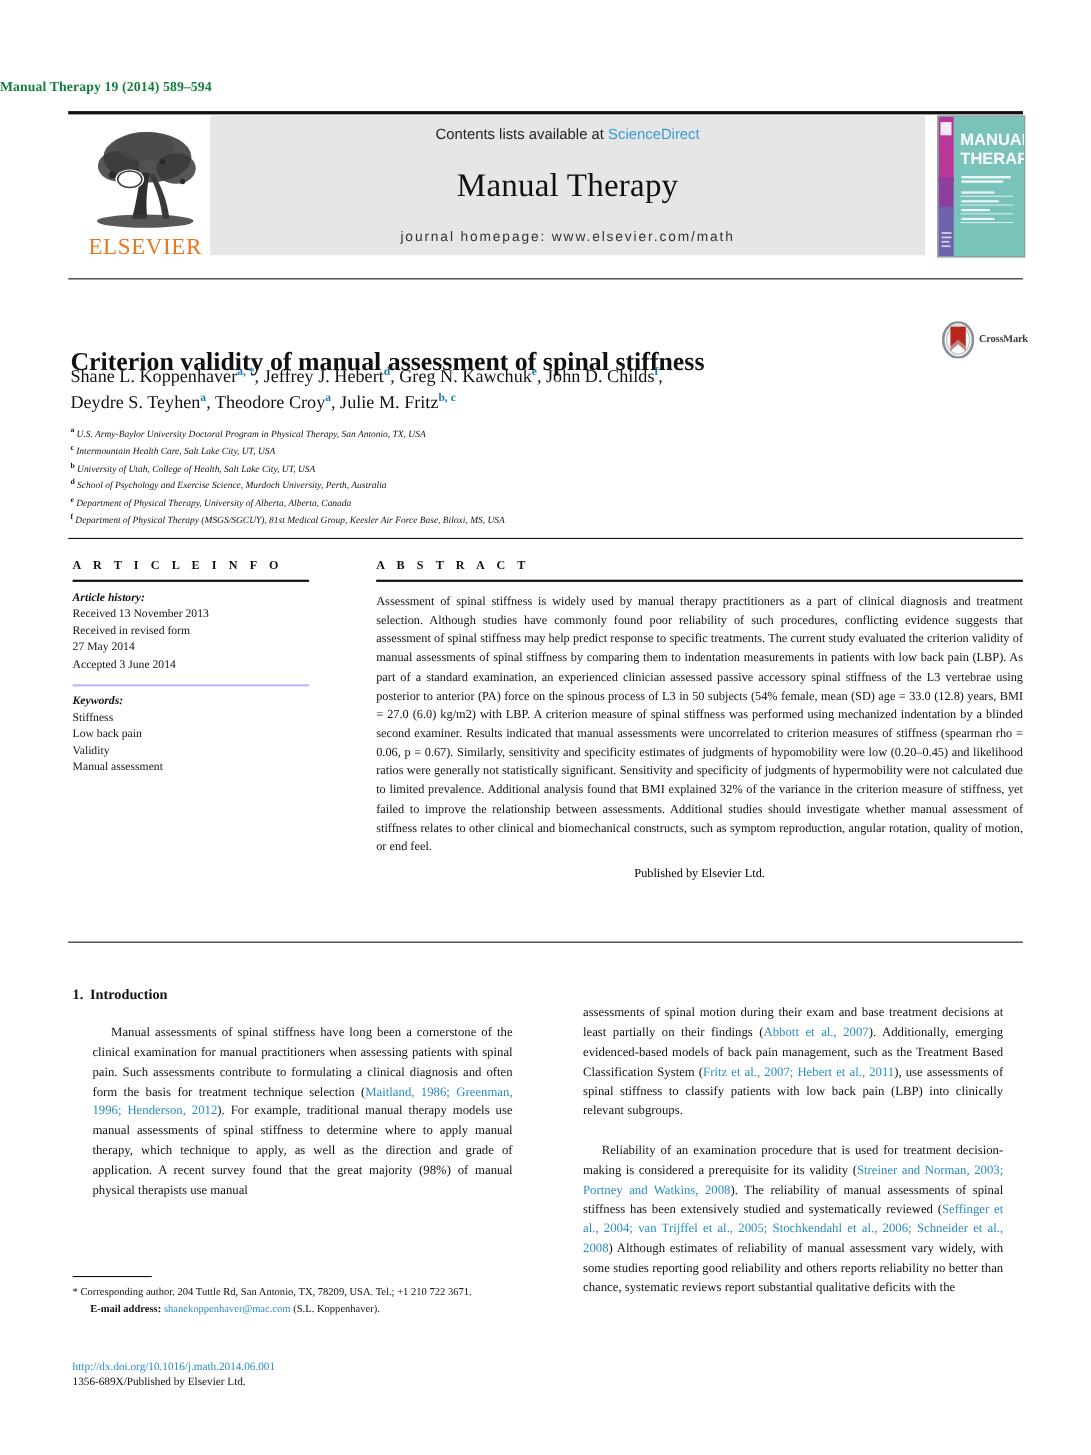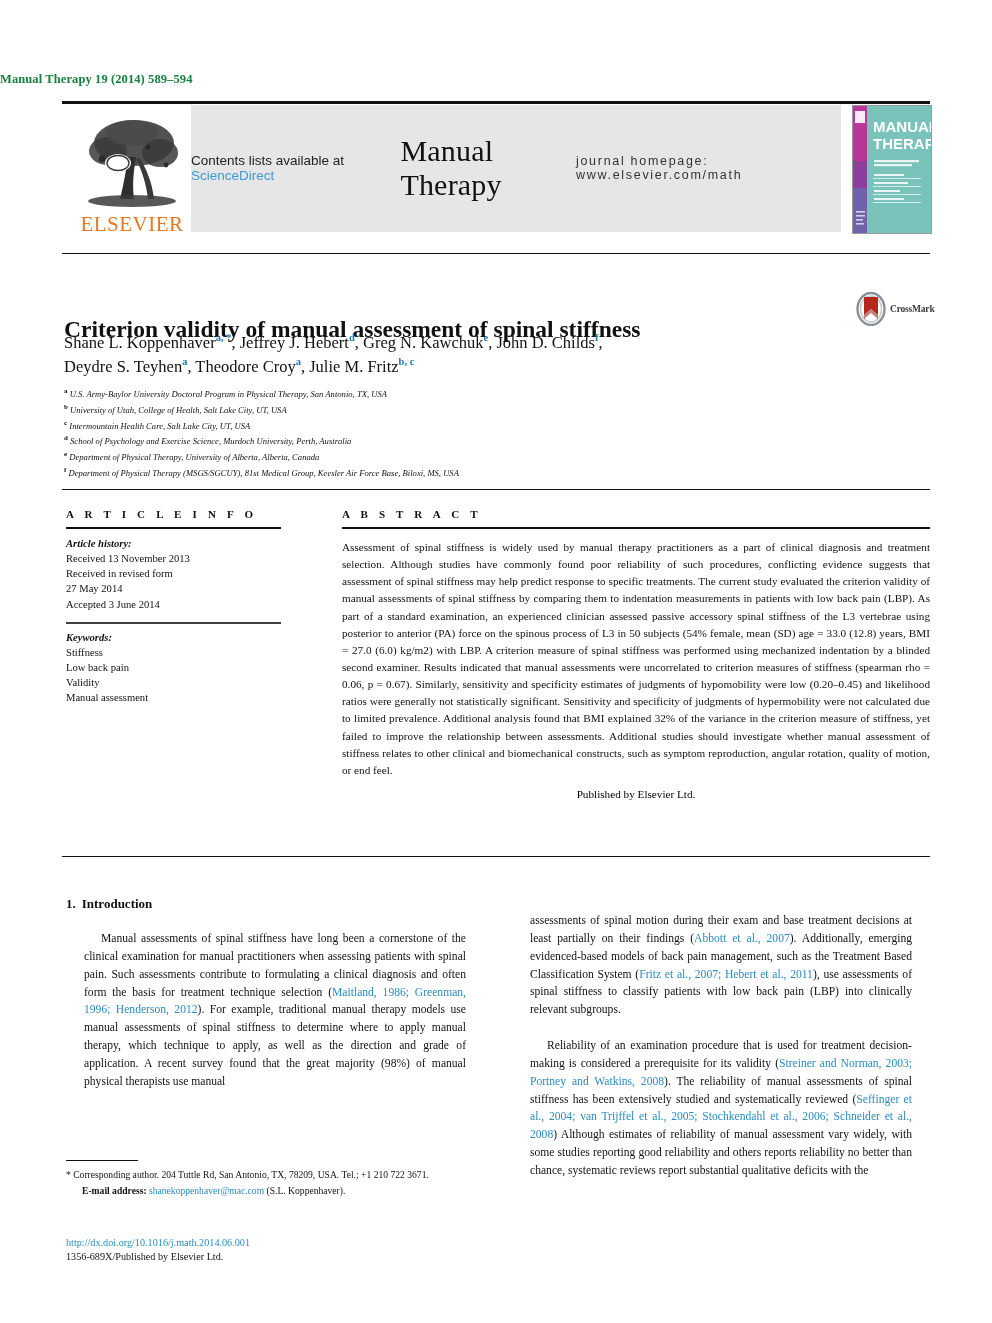--- a/index.html
+++ b/index.html
@@ -27,21 +27,21 @@
     display:flex; flex-direction:column; align-items:center; justify-content:flex-end;
   }
   .tree-wrap { width:100px; height:100px; }
   .elsevier-word {
     font-family:"Liberation Serif", serif; font-size:21px; letter-spacing:.5px;
     color:#e87722; line-height:1; margin-top:1px;
   }
   .mh-center {
     position:absolute; left:129px; top:4px; width:650px; height:127px;
     background:#e6e6e6;
-    display:flex; align-items:center; justify-content:space-between;
+    display:flex; flex-direction:column; align-items:center; justify-content:space-between;
     padding:9px 0 10px 0; box-sizing:border-box;
   }
   .contents-line { font-family:"Liberation Sans", sans-serif; font-size:13.5px; color:#222; }
   .contents-line .sd { color:#3a9cd4; }
   .journal-name { font-family:"Liberation Serif", serif; font-size:30px; color:#111; letter-spacing:.2px; }
   .homepage { font-family:"Liberation Sans", sans-serif; font-size:12.5px; color:#333; letter-spacing:1.7px; }
   .mh-cover {
     position:absolute; left:790px; top:4px; width:78px; height:127px;
     border:1px solid #9a9a9a; background:#79c3bb; overflow:hidden;
   }
@@ -78,21 +78,21 @@
   .abscol  { position:absolute; left:342px; top:508px; width:588px; }
 
   .sec-head {
     font-size:11px; font-weight:bold; letter-spacing:4.2px; color:#111;
     font-family:"Liberation Serif", serif;
   }
   .sec-head-rule { margin-top:7px; border-top:2px solid #111; }
 
   .info-block { margin-top:7px; font-size:10.6px; line-height:1.43; color:#111; }
   .info-block .lbl { font-style:italic; font-weight:bold; }
-  .info-sep { margin-top:10px; border-top:2px solid #404040; padding-top:6px; }
+  .info-sep { margin-top:10px; border-top:2px solid #c4b5fd; padding-top:6px; }
 
   .abstract {
     margin-top:10px; font-size:11.2px; line-height:1.53; text-align:justify; color:#111;
   }
   .abs-sign { margin-top:9px; text-align:center; font-size:11.2px; }
 
   
   .body-rule { position:absolute; left:62px; top:856px; width:868px; height:1px; background:#111; }
   .col-left  { position:absolute; left:66px; top:896px; width:418px; }
   .col-right { position:absolute; left:512px; top:894px; width:418px; }
@@ -216,22 +216,22 @@
     <span>Jeffrey J. Hebert</span><sup>d</sup>,
     <span>Greg N. Kawchuk</span><sup>e</sup>,
     <span>John D. Childs</span><sup>f</sup>,<br>
     <span>Deydre S. Teyhen</span><sup>a</sup>,
     <span>Theodore Croy</span><sup>a</sup>,
     <span>Julie M. Fritz</span><sup>b, c</sup>
   </div>
 
   <div class="affils">
     <div><sup>a</sup> <span>U.S. Army-Baylor University Doctoral Program in Physical Therapy, San Antonio, TX, USA</span></div>
+    <div><sup>c</sup> <span>Intermountain Health Care, Salt Lake City, UT, USA</span></div>
     <div><sup>b</sup> <span>University of Utah, College of Health, Salt Lake City, UT, USA</span></div>
-    <div><sup>c</sup> <span>Intermountain Health Care, Salt Lake City, UT, USA</span></div>
     <div><sup>d</sup> <span>School of Psychology and Exercise Science, Murdoch University, Perth, Australia</span></div>
     <div><sup>e</sup> <span>Department of Physical Therapy, University of Alberta, Alberta, Canada</span></div>
     <div><sup>f</sup> <span>Department of Physical Therapy (MSGS/SGCUY), 81st Medical Group, Keesler Air Force Base, Biloxi, MS, USA</span></div>
   </div>
 
   <div class="sec-rule"></div>
 
   <div class="infocol">
     <div class="sec-head">A R T I C L E  I N F O</div>
     <div class="sec-head-rule"></div>

